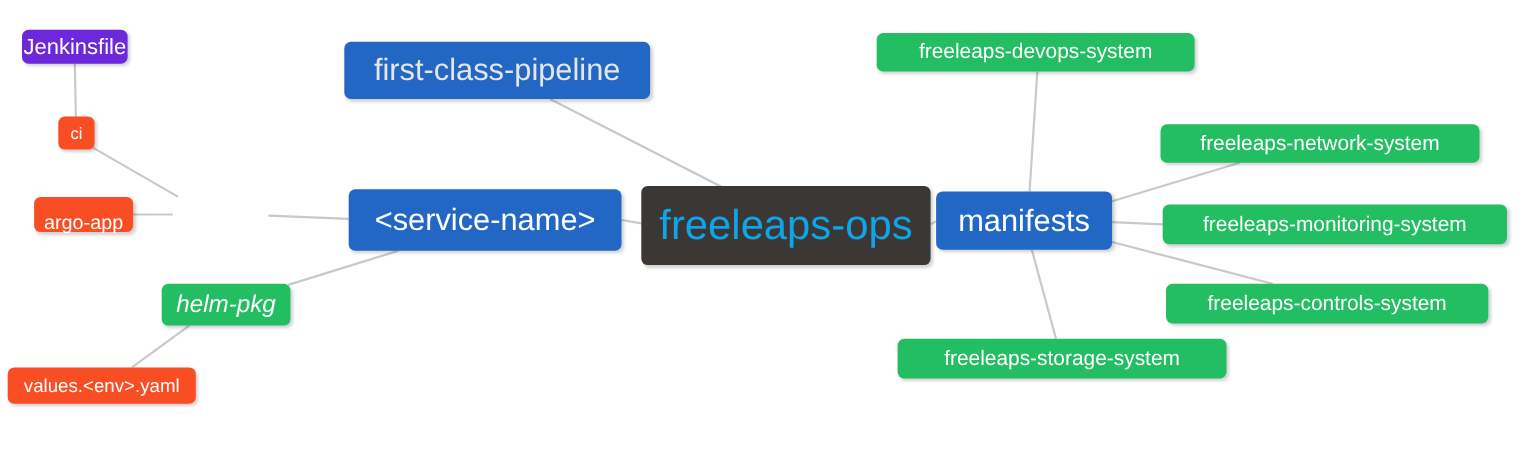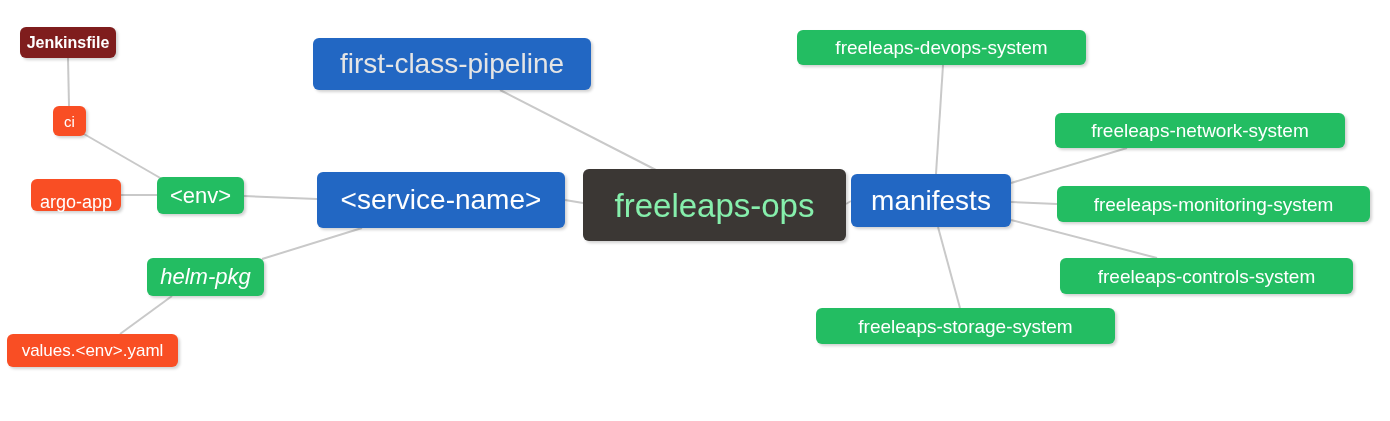--- a/index.html
+++ b/index.html
@@ -54,45 +54,42 @@
       <line x1="500" y1="90" x2="658" y2="171" stroke="#c9c9c9"></line>
       <line x1="565" y1="200" x2="583" y2="203" stroke="#c9c9c9"></line>
       <line x1="846" y1="204" x2="851" y2="201" stroke="#c9c9c9"></line>
       <line x1="936" y1="174" x2="943" y2="65" stroke="#c9c9c9"></line>
       <line x1="1011" y1="183" x2="1127" y2="148" stroke="#c9c9c9"></line>
       <line x1="1011" y1="202" x2="1057" y2="204" stroke="#c9c9c9"></line>
       <line x1="1011" y1="220" x2="1157" y2="258" stroke="#c9c9c9"></line>
       <line x1="938" y1="227" x2="960" y2="308" stroke="#c9c9c9"></line>
     </svg>
 
-<div class="node" style="left: 20px; top: 27px; width: 96px; height: 31px; background: #7f1d1d; font-size: 16px; color: rgb(255, 255, 255); font-weight: bold;">
+<div class="node" style="left: 20px; top: 27px; width: 96px; height: 31px; background: #6d28d9; font-size: 20px; color: rgb(255, 255, 255);">
       <span>Jenkinsfile</span>
     </div>
     <div class="node" style="left: 53px; top: 106px; width: 33px; height: 30px; background: rgb(249, 78, 36); font-size: 15px; color: rgb(255, 255, 255);">
       <span>ci</span>
     </div>
     <div class="node" style="left: 31px; top: 179px; width: 90px; height: 32px; background: rgb(249, 78, 36); font-size: 18px; color: rgb(255, 255, 255); align-items: flex-end;">
       <span>argo-app</span>
-    </div>
-    <div class="node" style="left: 157px; top: 177px; width: 87px; height: 37px; background: rgb(35, 189, 98); font-size: 22px; color: rgb(255, 255, 255);">
-      <span>&lt;env&gt;</span>
     </div>
     <div class="node" style="left: 147px; top: 258px; width: 117px; height: 38px; background: rgb(35, 189, 98); font-size: 22px; color: rgb(255, 255, 255); font-style: italic;">
       <span>helm-pkg</span>
     </div>
     <div class="node" style="left: 7px; top: 334px; width: 171px; height: 33px; background: rgb(249, 78, 36); font-size: 17px; color: rgb(255, 255, 255);">
       <span>values.&lt;env&gt;.yaml</span>
     </div>
     <div class="node" style="left: 313px; top: 38px; width: 278px; height: 52px; background: rgb(34, 103, 195); font-size: 28px; color: #e5e5e5;">
       <span>first-class-pipeline</span>
     </div>
     <div class="node" style="left: 317px; top: 172px; width: 248px; height: 56px; background: rgb(34, 103, 195); font-size: 28px; color: rgb(255, 255, 255);">
       <span>&lt;service-name&gt;</span>
     </div>
-    <div class="node" style="left: 583px; top: 169px; width: 263px; height: 72px; background: rgb(59, 55, 52); font-size: 33px; color: #86efac;">
+    <div class="node" style="left: 583px; top: 169px; width: 263px; height: 72px; background: rgb(59, 55, 52); font-size: 38px; color: #0ea5e9;">
       <span>freeleaps-ops</span>
     </div>
     <div class="node" style="left: 851px; top: 174px; width: 160px; height: 53px; background: rgb(34, 103, 195); font-size: 28px; color: rgb(255, 255, 255); text-align: right;">
       <span>manifests</span>
     </div>
     <div class="node" style="left: 797px; top: 30px; width: 289px; height: 35px; background: rgb(35, 189, 98); font-size: 19px; color: rgb(255, 255, 255);">
       <span>freeleaps-devops-system</span>
     </div>
     <div class="node" style="left: 1055px; top: 113px; width: 290px; height: 35px; background: rgb(35, 189, 98); font-size: 19px; color: rgb(255, 255, 255); justify-content: center;">
       <span>freeleaps-network-system</span>

